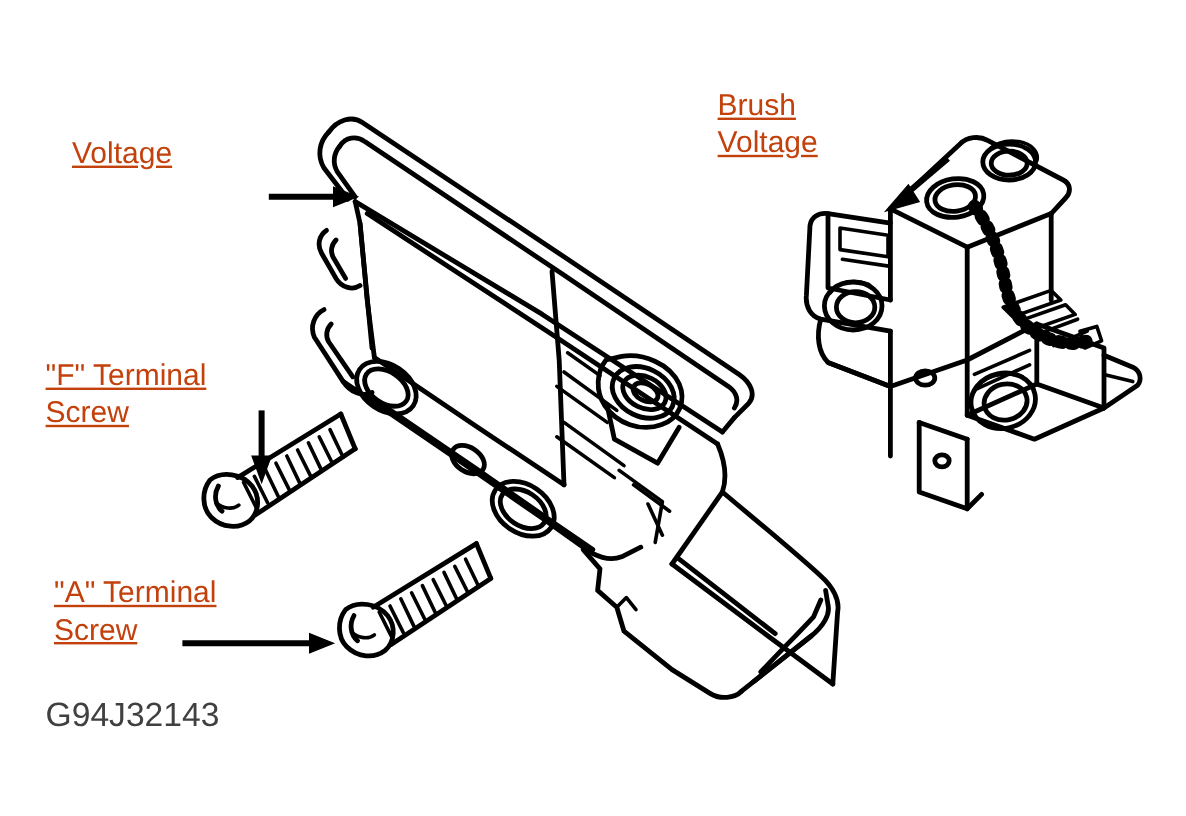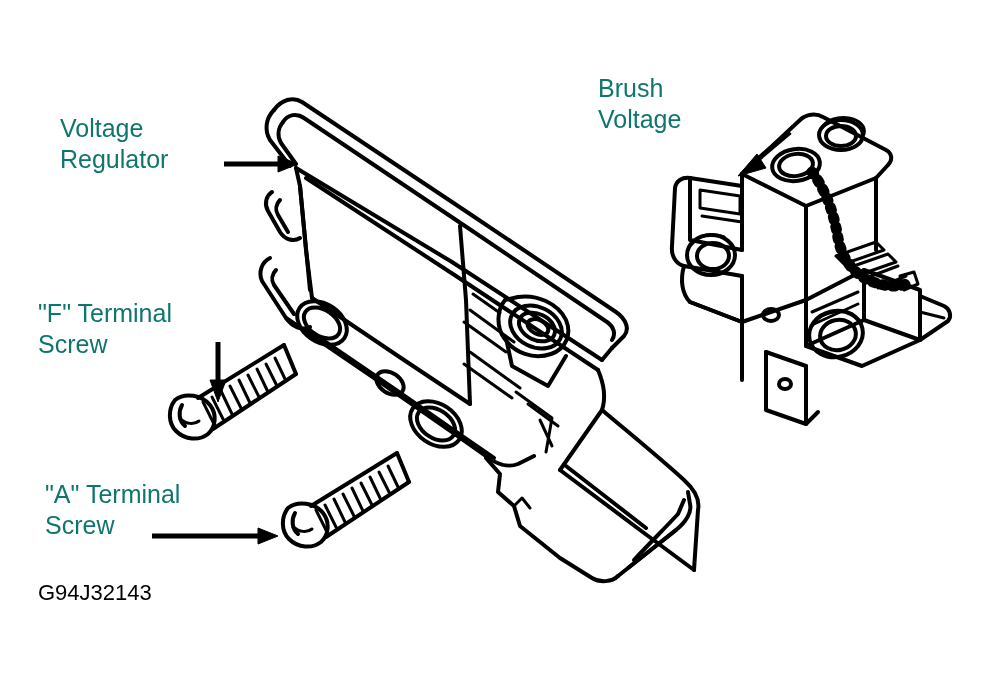--- a/index.html
+++ b/index.html
@@ -24,29 +24,30 @@
     top: 0;
     width: 988px;
     height: 680px;
     display: block;
   }
   .cl {            
     position: absolute;
     font-family: "Liberation Sans", sans-serif;
     font-size: 25px;
     line-height: 31px;
-    color: #0f766e;
+    color: #c2410c;
     white-space: pre;
     letter-spacing: 0px;
+    text-decoration: underline;
   }
   .figid {
     position: absolute;
     font-family: "Liberation Sans", sans-serif;
-    font-size: 22px;
-    color: #000000;
+    font-size: 28px;
+    color: #404040;
     white-space: pre;
   }
   
   #label-voltage-regulator { left: 60px;  top: 113px; }
   #label-f-terminal-screw  { left: 38px;  top: 298px; }
   #label-a-terminal-screw  { left: 45px;  top: 479px; }
   #label-brush-holder      { left: 598px; top: 73px;  }
   #figure-id               { left: 38px;  top: 580px; }
 </style>
 </head>
@@ -269,21 +270,21 @@
       </g>
 
       <g>
         <line x1="790" y1="132" x2="750" y2="166" stroke-width="5"></line>
         <polygon points="738,176 757,154 766,168"></polygon>
       </g>
 
     </g>
   </svg>
 
-  <div class="cl" id="label-voltage-regulator"><span>Voltage</span><br><span>Regulator</span></div>
+  <div class="cl" id="label-voltage-regulator"><span>Voltage</span><br></div>
 
   <div class="cl" id="label-f-terminal-screw"><span>"F" Terminal</span><br><span>Screw</span></div>
 
   <div class="cl" id="label-a-terminal-screw"><span>"A" Terminal</span><br><span>Screw</span></div>
 
   <div class="cl" id="label-brush-holder"><span>Brush</span><br><span>Voltage</span></div>
 
   <div class="figid" id="figure-id">G94J32143</div>
 
 </div>

